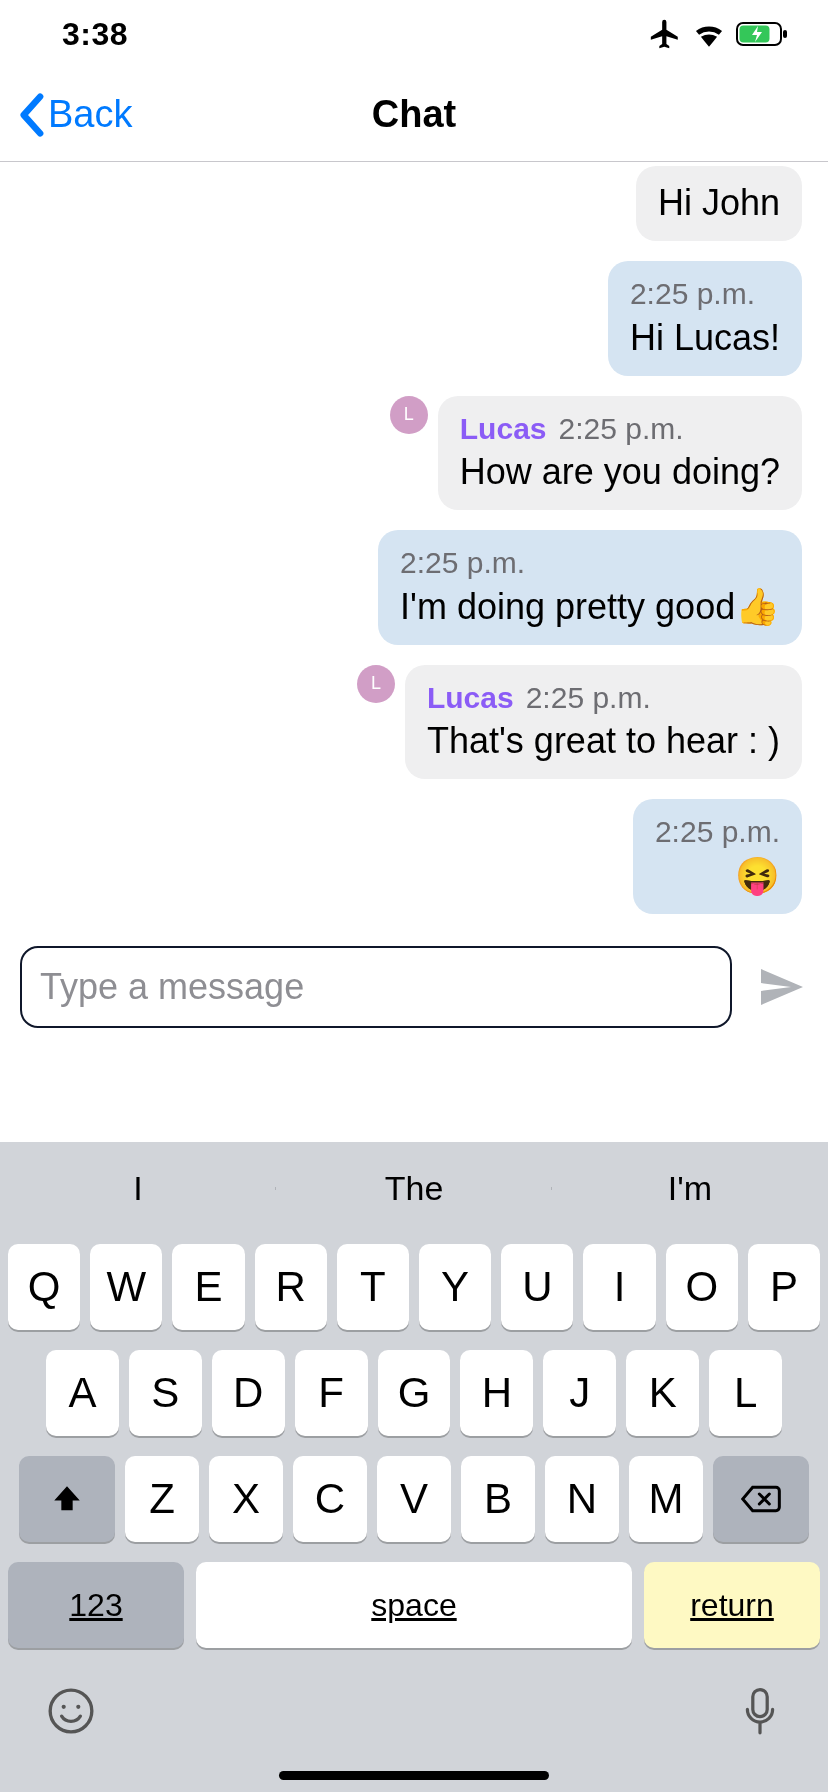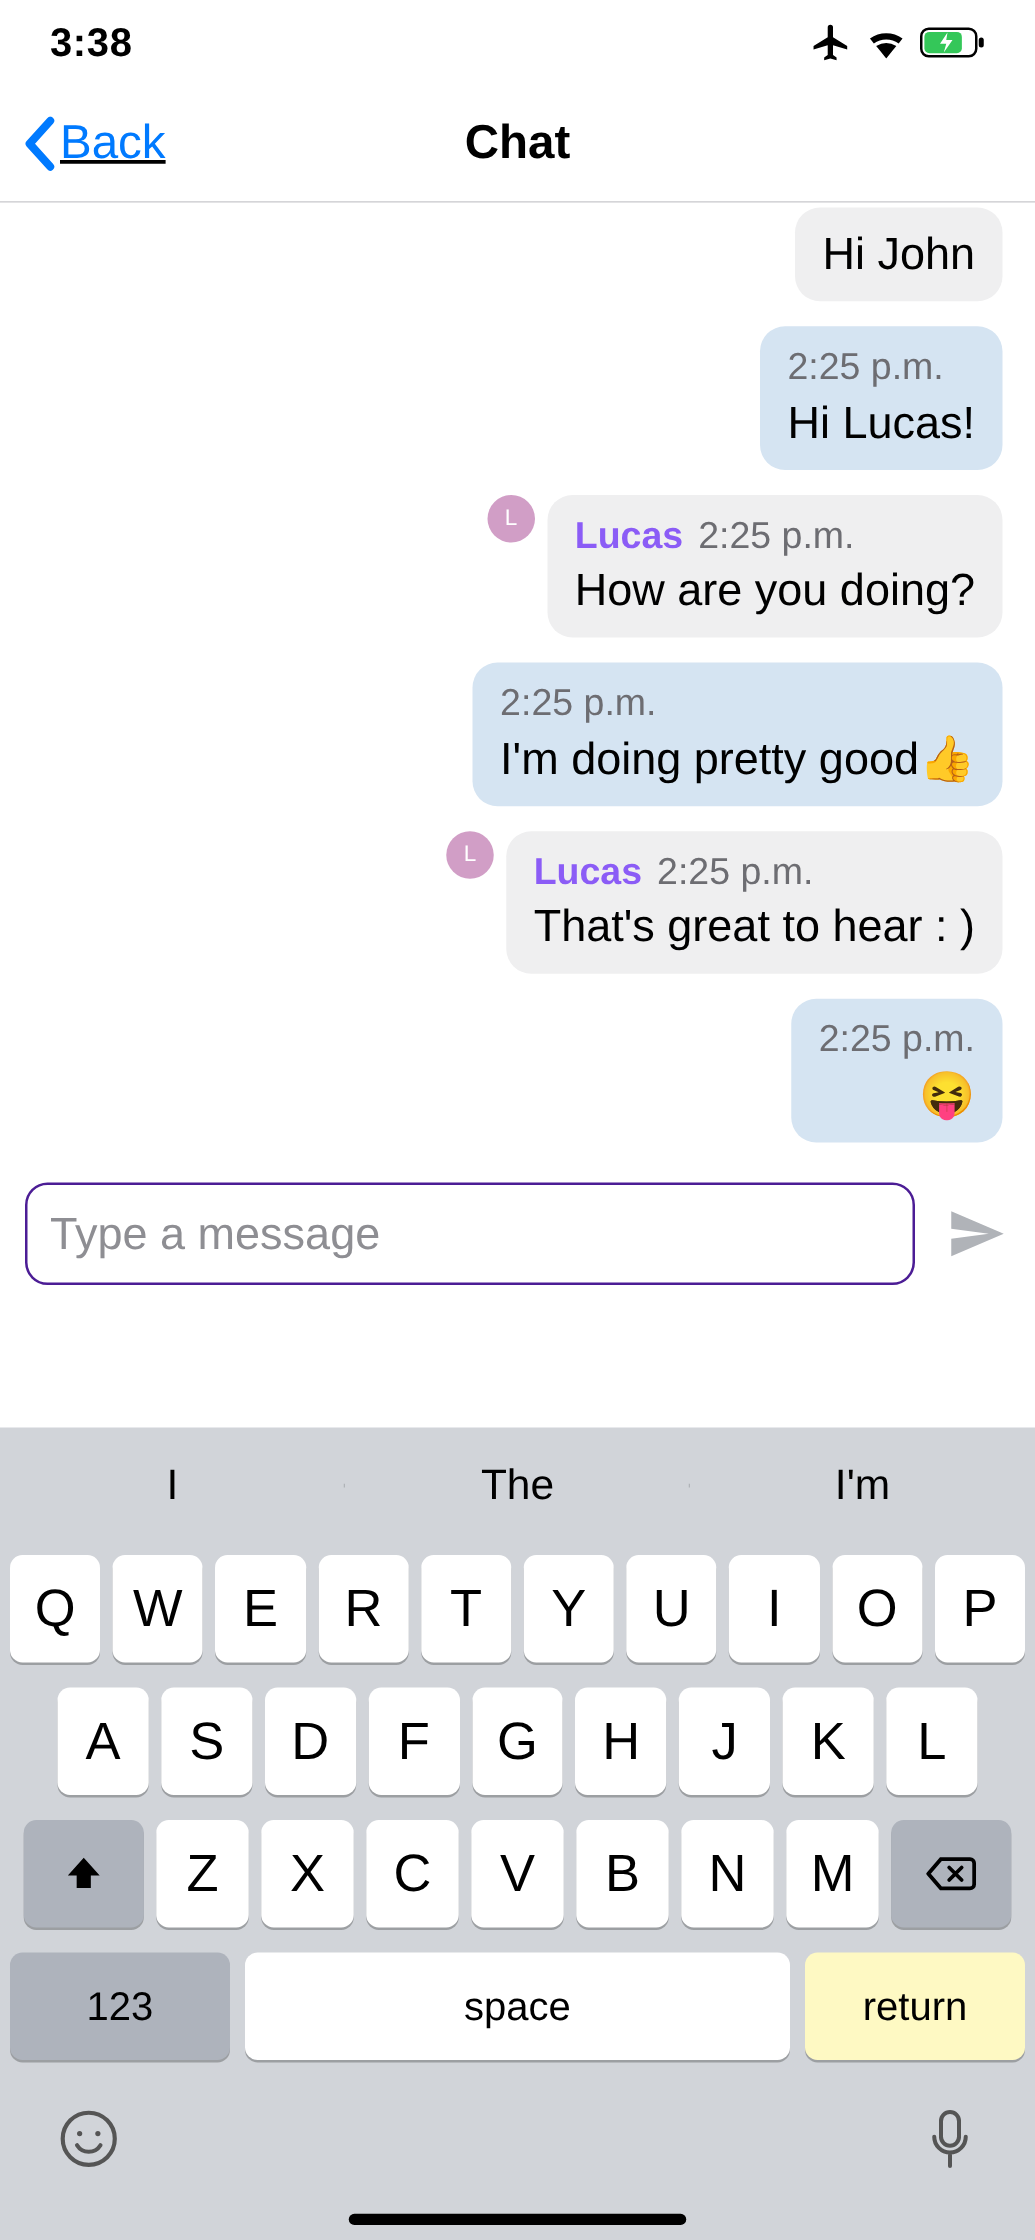--- a/index.html
+++ b/index.html
@@ -14,32 +14,31 @@
 
   
   .status-bar {
     height: 68px;
     display: flex;
     align-items: center;
     justify-content: space-between;
     padding: 0 40px;
     font-weight: 600;
   }
-  .status-time { font-size: 32px; letter-spacing: 0.5px; }
+  .status-time { font-size: 32px; letter-spacing: 0.5px; margin-left: 22px; }
   .status-icons { display: flex; align-items: center; gap: 10px; }
   .status-icons svg { display: block; }
 
   
   .nav-bar {
     height: 94px;
     position: relative;
     display: flex;
     align-items: center;
     border-bottom: 1px solid #c8c7cc;
-    text-decoration: underline;
   }
   .nav-back {
     display: flex;
     align-items: center;
     color: #007aff;
     font-size: 38px;
     padding-left: 18px;
     gap: 4px;
   }
   .nav-back svg { stroke: #007aff; }
@@ -104,21 +103,21 @@
   .input-bar {
     display: flex;
     align-items: center;
     gap: 22px;
     padding: 12px 20px 14px 20px;
     margin-top: 10px;
   }
   .text-input {
     flex: 1;
     height: 82px;
-    border: 2px solid #4c1d95;
+    border: 2px solid #0f172a;
     border-radius: 18px;
     font-size: 36px;
     padding: 0 18px;
     color: #000;
     outline: none;
   }
   .text-input::placeholder { color: #8e8e93; }
   .send-btn { width: 54px; height: 54px; display:flex; align-items:center; justify-content:center; }
 
   
@@ -169,21 +168,21 @@
   .key.fn {
     background: #aeb3bc;
     font-size: 30px;
   }
   .row1 .key { max-width: 74px; }
   .row2 { padding: 0 38px; }
   .row2 .key { max-width: 74px; }
   .row3 .key.letter { max-width: 74px; }
   .row3 .key.fn { flex: 0 0 96px; }
   .row4 { gap: 12px; }
-  .row4 .key { height: 86px; }
+  .row4 .key { height: 86px; text-decoration: underline; }
   .row4 .key.num { flex: 0 0 176px; background:#aeb3bc; font-size: 32px; }
   .row4 .key.space { flex: 1; font-size: 32px; }
   .row4 .key.return { flex: 0 0 176px; background:#fef9c3; font-size: 32px; }
 
   .kb-bottom {
     display: flex;
     justify-content: space-between;
     padding: 18px 46px 0 46px;
   }
   .kb-bottom svg { display:block; }

